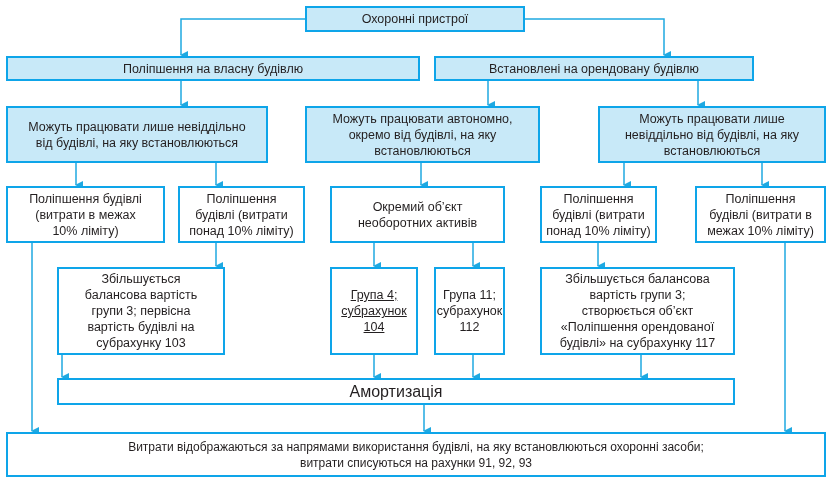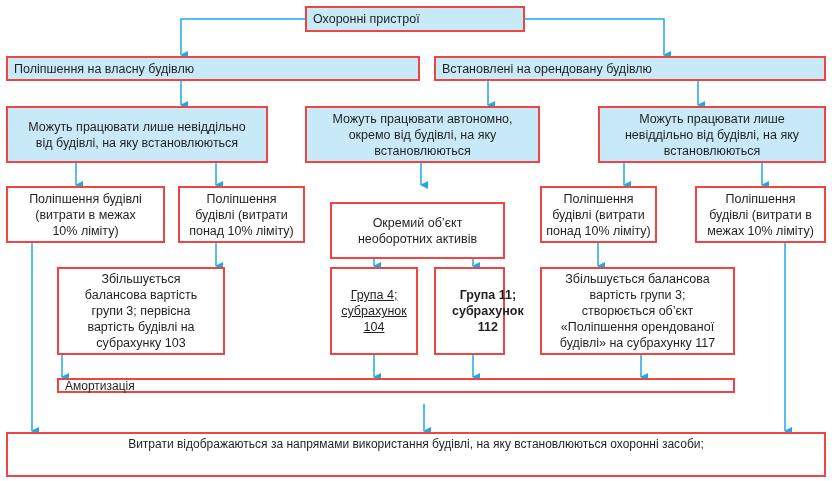--- a/index.html
+++ b/index.html
@@ -1,19 +1,19 @@
 <!DOCTYPE html>
 <html><head>
 <meta charset="utf-8">
 <style>
   html, body { margin:0; padding:0; background:#ffffff; }
   body { width:832px; height:481px; position:relative; overflow:hidden;
          font-family:"Liberation Sans", sans-serif; color:#231f20; }
-  .box { position:absolute; box-sizing:border-box; border:2px solid #ef4444;
-         display:flex; align-items:center; justify-content:flex-start; text-align:center;
+  .box { position:absolute; box-sizing:border-box; border:2px solid #0ea5e9;
+         display:flex; align-items:center; justify-content:center; text-align:center;
          font-size:12.5px; line-height:16px; padding:2px 6px; background:#ffffff; }
   .box.fill { background:#c8e9f8; }
   svg.lines { position:absolute; left:0; top:0; }
 </style>
 </head>
 <body>
 
 <svg class="lines" width="832" height="481">
   <defs>
     <marker id="arr" markerWidth="8" markerHeight="8" refX="4" refY="7" orient="auto" markerUnits="userSpaceOnUse">
@@ -45,62 +45,63 @@
   </g>
 </svg>
 
 <div class="box fill" style="left:305px;top:6px;width:220px;height:26px;">
     <span>Охоронні пристрої</span>
   </div>
 
 <div class="box fill" style="left:6px;top:56px;width:414px;height:25px;">
     <span>Поліпшення на власну будівлю</span>
   </div>
-<div class="box fill" style="left:434px;top:56px;width:392px;height:25px;">
+<div class="box fill" style="left:434px;top:56px;width:320px;height:25px;">
     <span>Встановлені на орендовану будівлю</span>
   </div>
 
 <div class="box fill" style="left:6px;top:106px;width:262px;height:57px;padding:2px 14px;">
     <span>Можуть працювати лише невіддільно від будівлі, на яку встановлюються</span>
   </div>
 <div class="box fill" style="left:305px;top:106px;width:235px;height:57px;padding:10px 14px;">
     <span>Можуть працювати автономно, окремо від будівлі, на яку встановлюються</span>
   </div>
 <div class="box fill" style="left:598px;top:106px;width:228px;height:57px;padding:2px 16px;">
     <span>Можуть працювати лише невіддільно від будівлі, на яку встановлюються</span>
   </div>
 
 <div class="box" style="left:6px;top:186px;width:159px;height:57px;padding:2px 14px;">
     <span>Поліпшення будівлі (витрати в межах 10% ліміту)</span>
   </div>
 <div class="box" style="left:178px;top:186px;width:127px;height:57px;padding:2px 8px;">
     <span>Поліпшення будівлі (витрати понад 10% ліміту)</span>
   </div>
-<div class="box" style="left:330px;top:202px;width:175px;height:57px;padding:2px 10px;">
+<div class="box" style="left:330px;top:186px;width:175px;height:57px;padding:2px 10px;">
     <span>Окремий об’єкт необоротних активів</span>
   </div>
 <div class="box" style="left:540px;top:186px;width:117px;height:57px;padding:2px 4px;">
     <span>Поліпшення будівлі (витрати понад 10% ліміту)</span>
   </div>
 <div class="box" style="left:695px;top:186px;width:131px;height:57px;padding:2px 8px;">
     <span>Поліпшення будівлі (витрати в межах 10% ліміту)</span>
   </div>
 
 <div class="box" style="left:57px;top:267px;width:168px;height:88px;padding:2px 10px;">
     <span>Збільшується балансова вартість групи 3; первісна вартість будівлі на субрахунку 103</span>
   </div>
 <div class="box" style="left:330px;top:267px;width:88px;height:88px;padding:2px 8px;text-decoration:underline;">
     <span>Група 4; субрахунок 104</span>
   </div>
-<div class="box" style="left:434px;top:267px;width:71px;height:88px;padding:2px 16px;font-weight:bold;">
+<div class="box" style="left:434px;top:267px;width:71px;height:88px;padding:2px 16px;">
     <span>Група 11; субрахунок 112</span>
   </div>
 <div class="box" style="left:540px;top:267px;width:195px;height:88px;padding:2px 16px;">
     <span>Збільшується балансова вартість групи 3; створюється об’єкт «Поліпшення орендованої будівлі» на субрахунку 117</span>
   </div>
 
-<div class="box" style="left:57px;top:378px;width:678px;height:15px;font-size:12px;">
+<div class="box" style="left:57px;top:378px;width:678px;height:27px;font-size:16px;">
     <span>Амортизація</span>
   </div>
 
 <div class="box" style="left:6px;top:432px;width:820px;height:45px;flex-direction:column;font-size:12px;">
   <span>Витрати відображаються за напрямами використання будівлі, на яку встановлюються охоронні засоби;</span>
+  <span>витрати списуються на рахунки 91, 92, 93</span>
 </div>
 
 </body></html>

